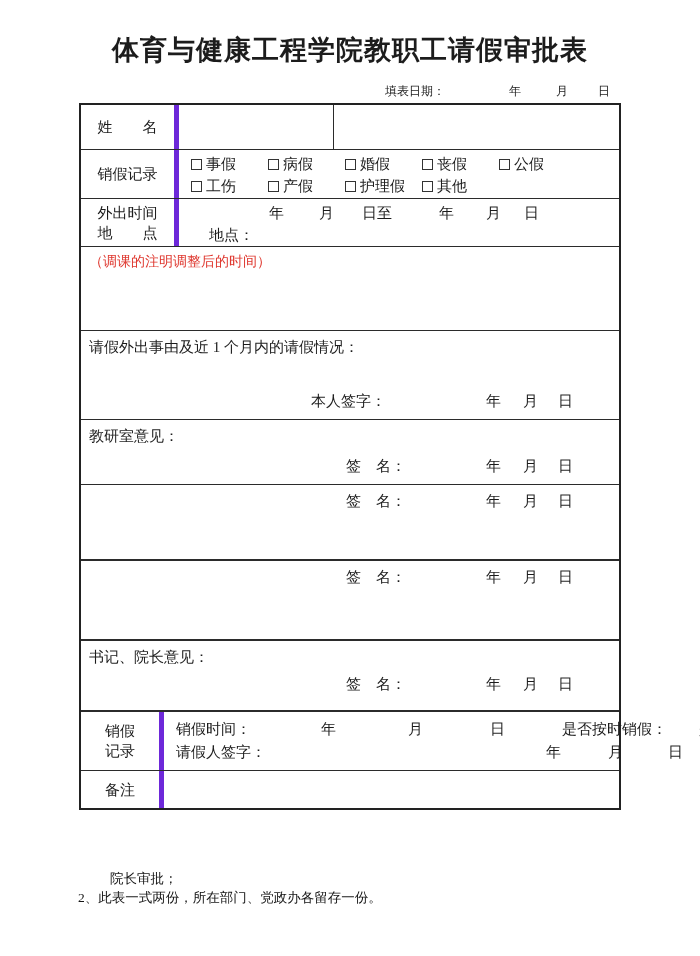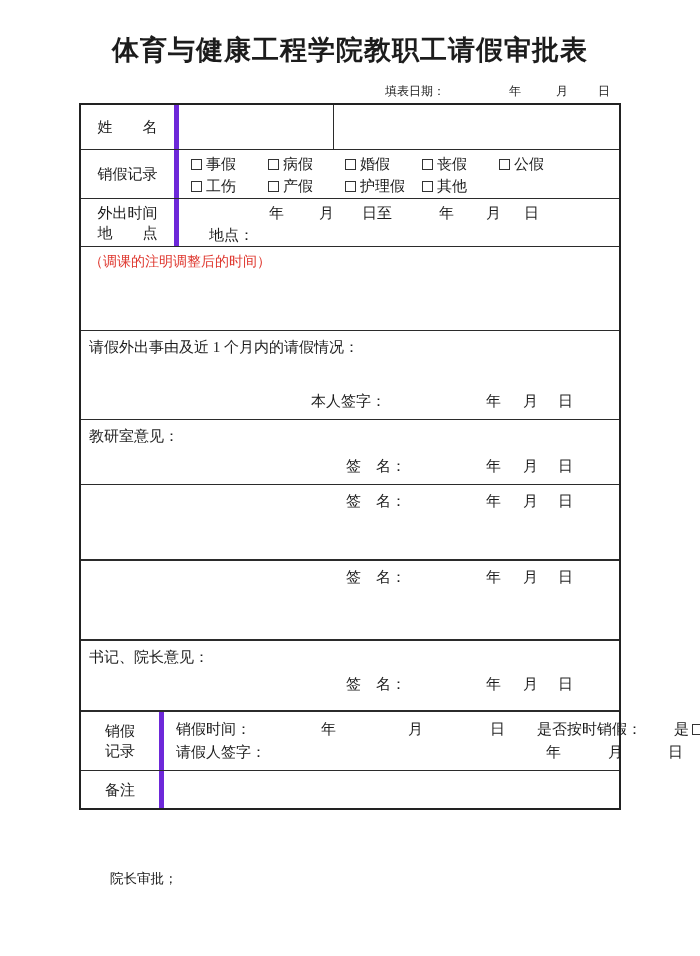--- a/index.html
+++ b/index.html
@@ -73,21 +73,21 @@
   .sigline-self{display:flex; padding-left:230px; white-space:nowrap; line-height:20px;}
   .p5-y{margin-left:100px}
   .r7 .full{padding-bottom:10px}
   .r8 .full{padding-bottom:22px}
   .r9 .full{padding-bottom:16px}
 
   
   .cr-wrap{flex:1; padding:6px 0 0 12px; line-height:23px;}
   .cr-line{display:flex; white-space:nowrap;gap:32px;}
   .c1-y{margin-left:38px}.c1-m{margin-left:40px}.c1-d{margin-left:35px}
-  .c1-q{}.c1-no{margin-left:18px}
+  .c1-q{margin-left:25px}.c1-no{margin-left:18px}
   .c2-y{margin-left:248px}.c2-m{margin-left:15px}.c2-d{margin-left:13px}
 
   
   .notes{
     position:absolute; left:47px; top:869px; width:608px;
     font-size:13.5px; line-height:19px; color:#151515;
   }
   .notes .n2{padding-left:63px;}
   .notes .n3{padding-left:31px;}
 </style>
@@ -240,15 +240,16 @@
 
     <div class="row r12">
       <div class="cell lbl w60">备注</div>
       <div class="cell flex1"></div>
     </div>
 
   </div>
 
   <div class="notes">
     <div class="n2">院长审批；</div>
+    <div class="n3">2、此表一式两份，所在部门、党政办各留存一份。</div>
   </div>
 
 </div>
 
 </body></html>

